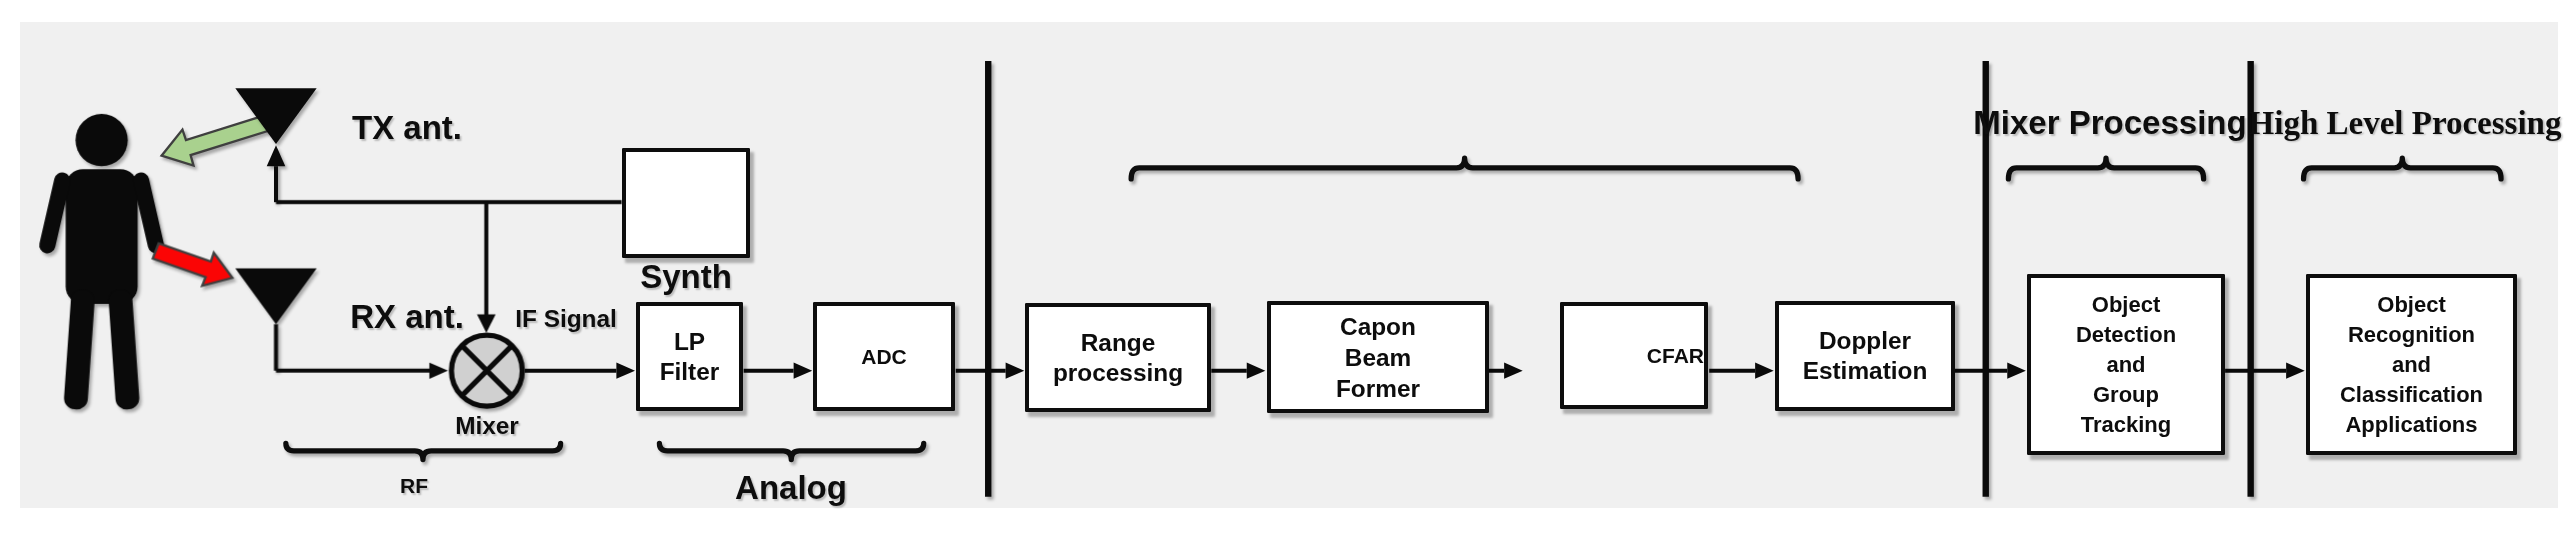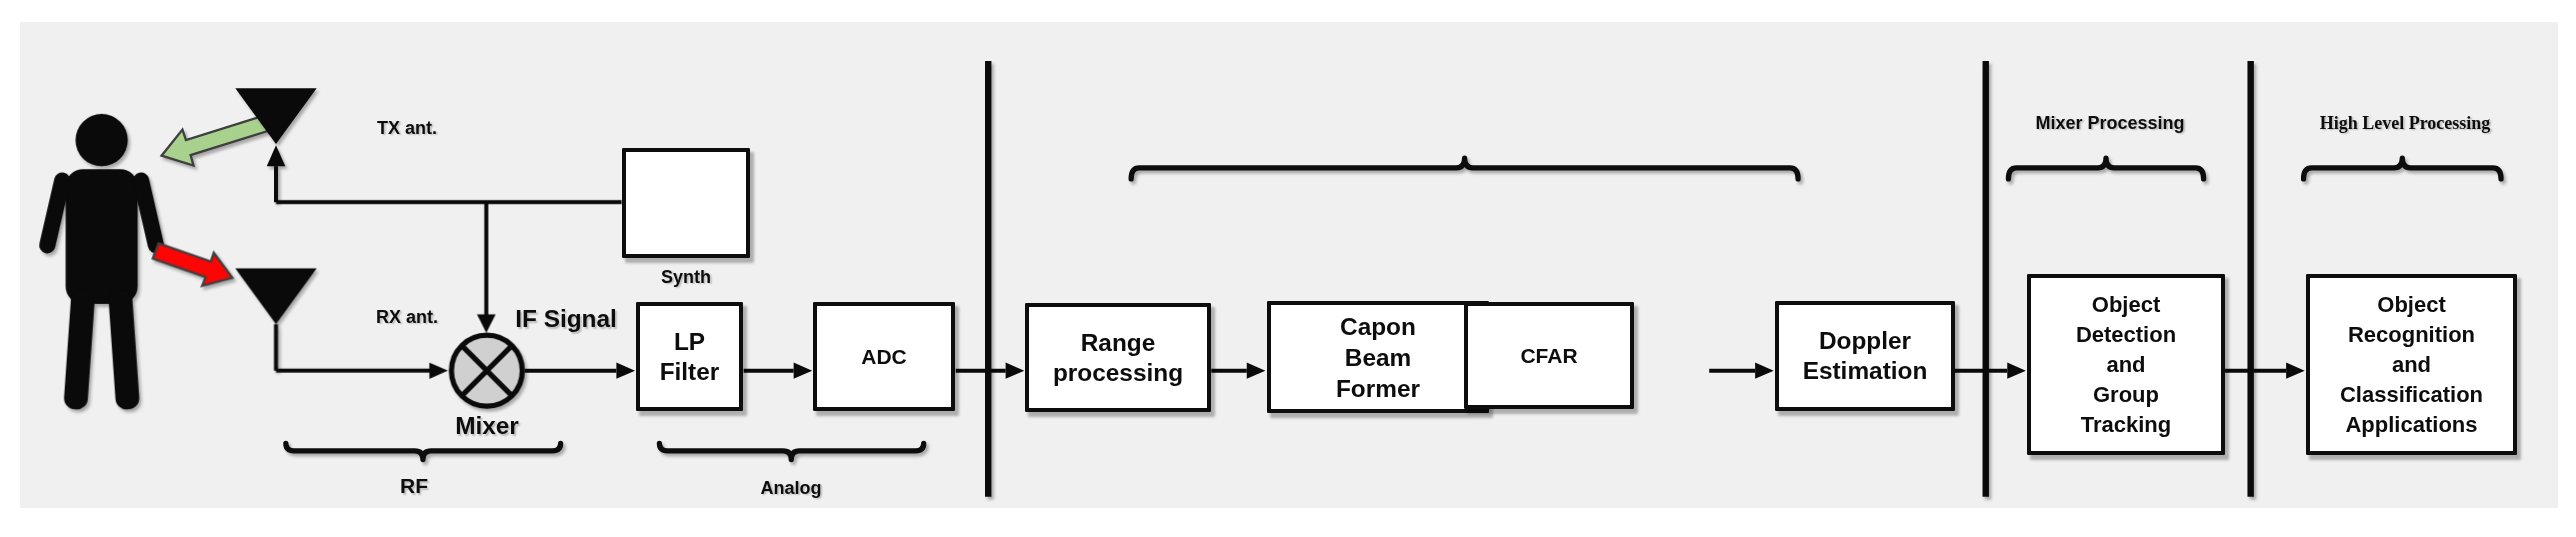--- a/index.html
+++ b/index.html
@@ -5,21 +5,21 @@
   html,body{margin:0;padding:0;background:#ffffff;}
   .canvas{position:relative;width:2576px;height:538px;background:#ffffff;overflow:hidden;
           font-family:"Liberation Sans",sans-serif;font-weight:bold;color:#0d0d0d;}
   .panel{position:absolute;left:20px;top:22px;width:2538px;height:486px;background:#f0f0f0;}
   .overlay{position:absolute;left:0;top:0;width:2576px;height:538px;pointer-events:none;}
   .box{position:absolute;background:#ffffff;border:4.6px solid #0d0d0d;border-radius:1.2px;
        box-shadow:3.5px 4.1px 2.9px rgba(0,0,0,0.28);display:flex;flex-direction:column;
        align-items:center;justify-content:center;text-align:center;box-sizing:border-box;}
   .lbl{position:absolute;transform:translate(-50%,-50%);white-space:nowrap;
        text-shadow:1.7px 1.7px 1.7px rgba(0,0,0,0.22);}
-  .f46{font-size:21px;} .f44{font-size:18px;} .f42{font-size:24.4px;} .f38{font-size:22px;}
+  .f46{font-size:21px;} .f44{font-size:33px;} .f42{font-size:24.4px;} .f38{font-size:22px;}
   .lh52{line-height:30px;} .lh53{line-height:31px;}
   .shape{filter:drop-shadow(4px 5px 3px rgba(0,0,0,0.30));}
 </style>
 </head>
 <body>
 
 <div class="canvas">
   <div class="panel"></div>
 
   <svg class="overlay" viewBox="0 0 4434 926">
@@ -116,21 +116,21 @@
   </div>
   <div class="box f42 lh52" style="left:1025px;top:303px;width:186px;height:109px;">
     <div>Range</div>
     <div>processing</div>
   </div>
   <div class="box f42 lh53" style="left:1267px;top:301px;width:222px;height:112px;">
     <div>Capon</div>
     <div>Beam</div>
     <div>Former</div>
   </div>
-  <div class="box f46" style="left:1464px;top:302px;width:170px;height:107px;">
+  <div class="box f46" style="left:1560px;top:302px;width:148px;height:107px;align-items:flex-end;">
     <div>CFAR</div>
   </div>
   <div class="box f42 lh52" style="left:1775px;top:301px;width:180px;height:110px;">
     <div>Doppler</div>
     <div>Estimation</div>
   </div>
   <div class="box f38 lh52" style="left:2027px;top:274px;width:198px;height:181px;">
     <div>Object</div>
     <div>Detection</div>
     <div>and</div>

